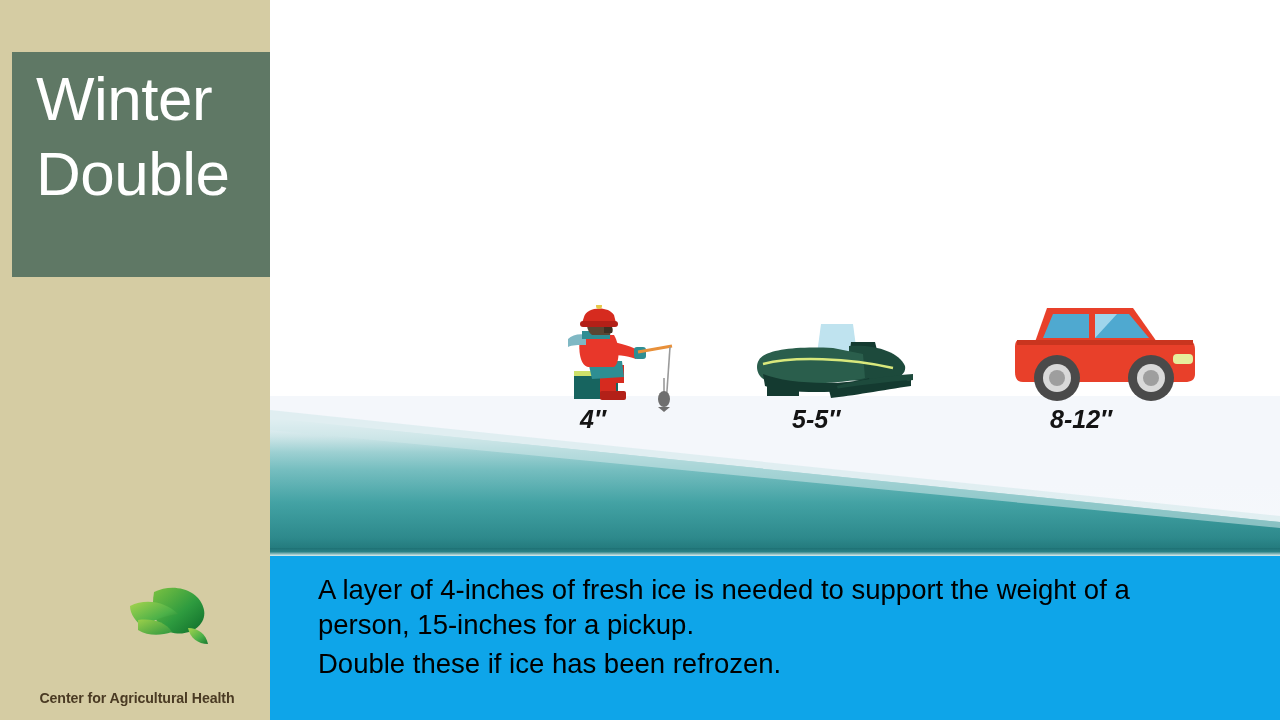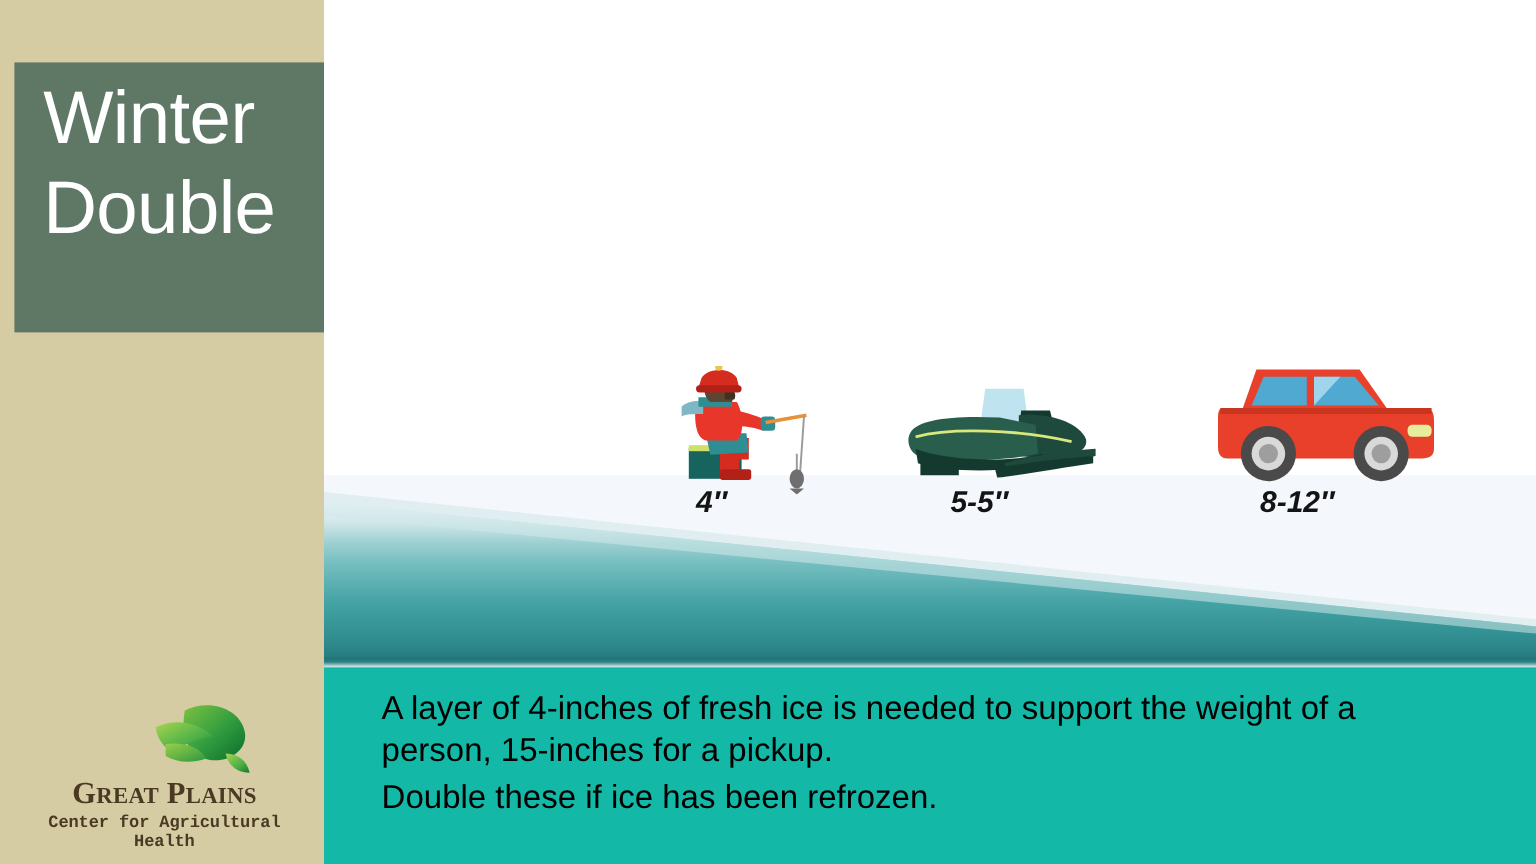--- a/index.html
+++ b/index.html
@@ -5,21 +5,21 @@
   html,body{margin:0;padding:0;}
   body{
     width:1280px;height:720px;
     background:#ffffff;
     font-family:"Liberation Sans", sans-serif;
     overflow:hidden;
   }
   #slide{
     position:relative;
     width:1280px;height:720px;
-    background:#14b8a6;
+    background:#0ea5e9;
     overflow:hidden;
   }
 
   
   #sidebar{
     position:absolute;left:0;top:0;width:270px;height:720px;
     background:#D5CCA3;
   }
 
   
@@ -111,27 +111,26 @@
     position:absolute;left:0px;top:60px;width:218px;
     text-align:center;
     color:#4A3A23;
     font-size:25.5px;
     font-weight:bold;
     letter-spacing:0.2px;
     font-family:"Liberation Serif", serif;
   }
   #logo-word .small{font-size:19px;}
   #logo-sub{
-    position:absolute;left:0px;top:92px;width:218px;
+    position:absolute;left:0px;top:104px;width:218px;
     text-align:center;
     color:#4A3A23;
     font-size:14.2px;
     font-weight:bold;
     letter-spacing:-0.1px;
-    font-family:Liberation Mono, monospace;
   }
 </style>
 </head>
 <body>
 
 <div id="slide">
 
   <div id="sidebar"></div>
 
   <div id="title-box">
@@ -315,20 +314,16 @@
       </defs>
 
       <path d="M46 6 C66 -4, 92 4, 96 24 C99 40, 80 52, 62 46 C50 42, 42 30, 46 6 Z" fill="url(#leafA)"></path>
 
       <path d="M22 20 C38 12, 58 16, 70 28 C56 30, 44 34, 36 42 C28 36, 22 28, 22 20 Z" fill="url(#leafB)"></path>
 
       <path d="M30 34 C44 32, 58 36, 64 46 C52 50, 40 50, 30 44 Z" fill="url(#leafC)"></path>
 
       <path d="M80 42 C90 42, 98 48, 100 58 C90 58, 82 52, 80 42 Z" fill="url(#leafB)"></path>
     </svg>
-    <div id="logo-word">
-      <span>G</span><span class="small">REAT</span>
-      <span>P</span><span class="small">LAINS</span>
-    </div>
     <div id="logo-sub">Center for Agricultural Health</div>
   </div>
 
 </div>
 
 </body></html>

